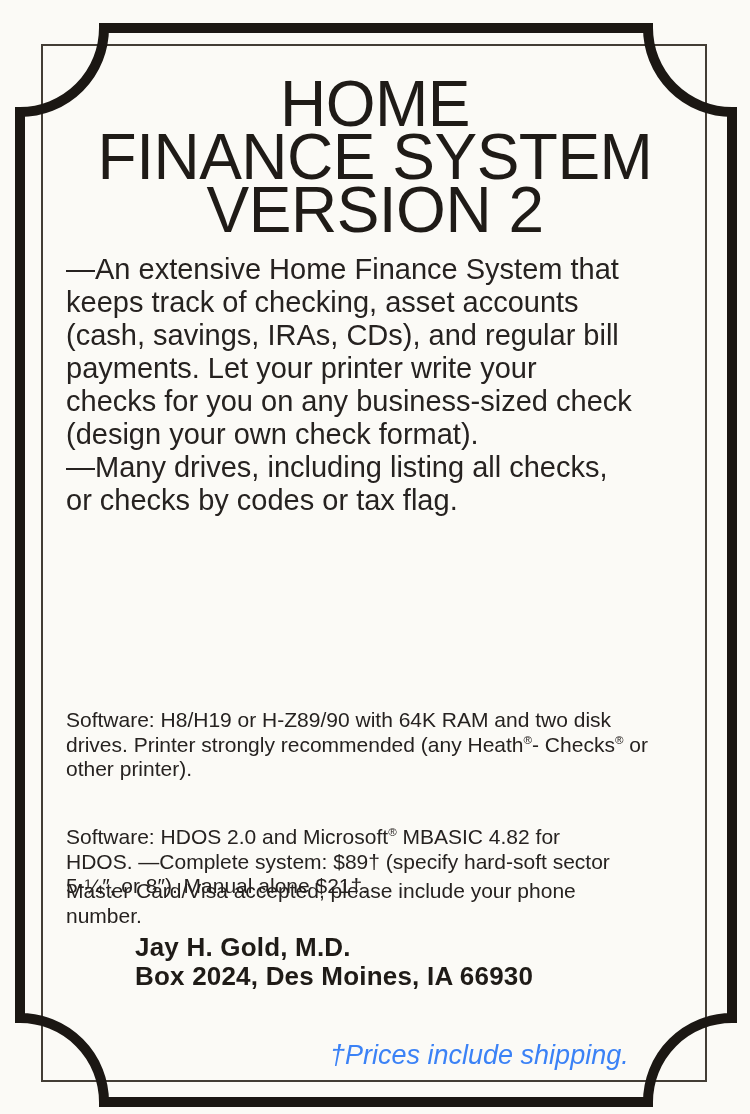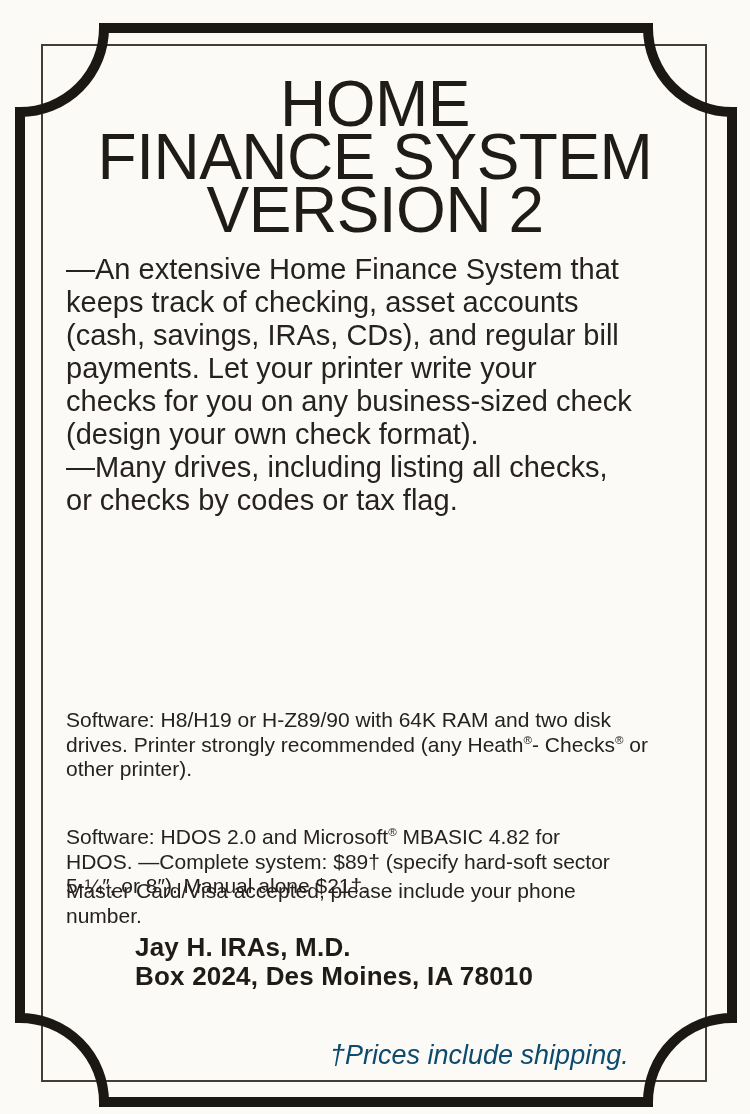--- a/index.html
+++ b/index.html
@@ -60,21 +60,21 @@
     line-height: 29px;
     font-weight: 700;
     letter-spacing: 0.2px;
     color: #1f1b17;
   }
   .footnote {
     position: absolute;
     left: 330px; top: 1040px;
     font-size: 27px;
     font-style: italic;
-    color: #0c4a6e;
+    color: #3b82f6;
   }
   .seg-b { font-weight: 400; }
   .seg-sup { font-size: 0.55em; vertical-align: super; line-height: 0; }
 </style>
 </head>
 <body>
 
 <div class="page">
 
   <svg class="frame" viewBox="0 0 750 1114" aria-hidden="true">
@@ -100,19 +100,19 @@
   <p class="spec spec-hardware"><span class="seg-b">Software:</span><span> H8/H19 or H-Z89/90 with 64K RAM and two disk
 drives. Printer strongly recommended (any Heath</span><span class="seg-sup">®</span><span>- Checks</span><span class="seg-sup">®</span><span> or
 other printer).</span></p>
   <p class="spec spec-software"><span class="seg-b">Software:</span><span> HDOS 2.0 and Microsoft</span><span class="seg-sup">®</span><span> MBASIC 4.82 for
 HDOS. —Complete system: $89† (specify hard-soft sector
 5-¼″, or 8″). Manual alone $21†.</span></p>
   <p class="spec spec-payment"><span class="seg-b">Master Card/Visa</span><span> accepted, please include your phone
 number.</span></p>
 
   <div class="contact">
-    <div class="contact-line">Jay H. IRAs, M.D.</div>
-    <div class="contact-line">Box 2024, Des Moines, IA 78010</div>
+    <div class="contact-line">Jay H. Gold, M.D.</div>
+    <div class="contact-line">Box 2024, Des Moines, IA 66930</div>
   </div>
 
   <div class="footnote">†Prices include shipping.</div>
 
 </div>
 
 </body></html>

